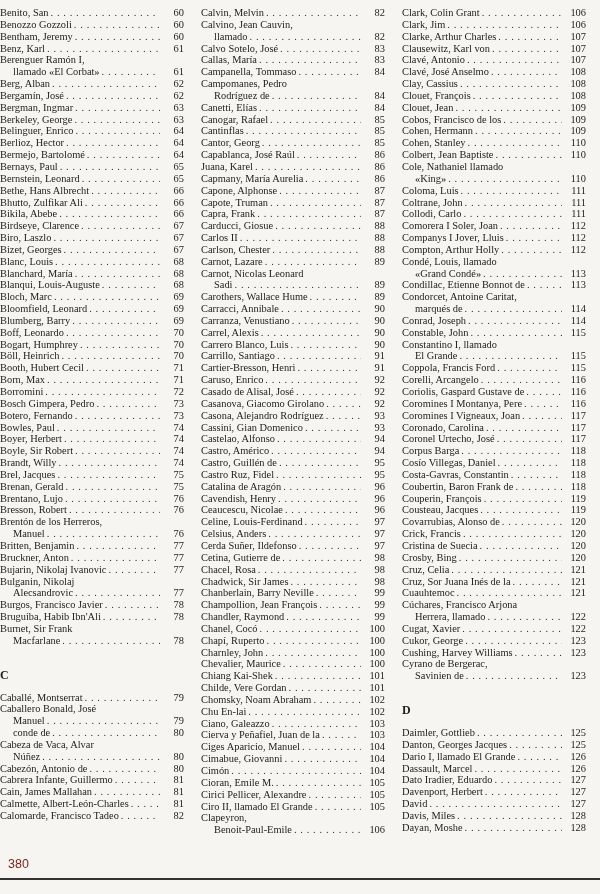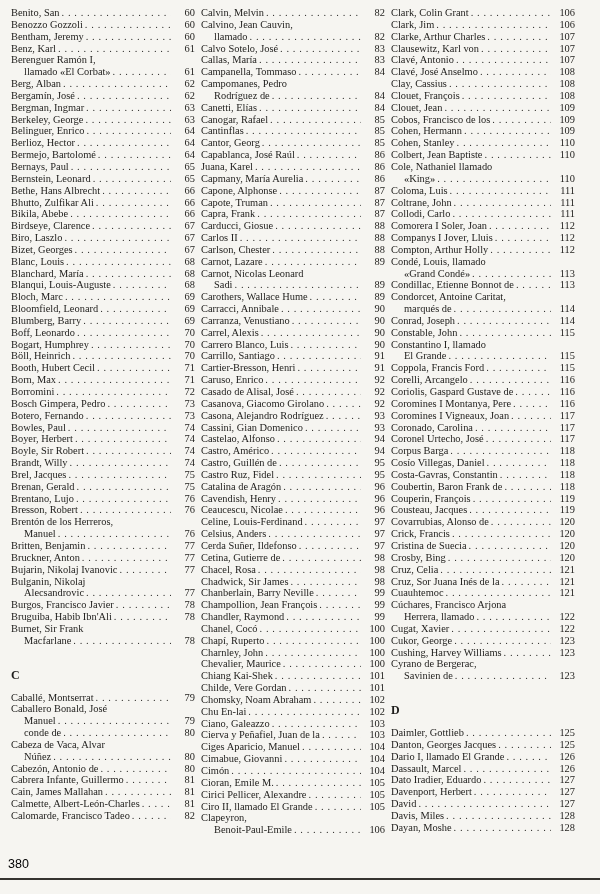--- a/index.html
+++ b/index.html
@@ -6,22 +6,22 @@
   body{
     width:600px;height:894px;
     background:#f6f5f1;
     font-family:"Liberation Serif","DejaVu Serif",serif;
     color:#1e1d1b;
     overflow:hidden;
   }
   .page{position:relative;width:600px;height:894px;}
   .columns{
     display:flex;
-    padding:7px 4px 0 11px;
-    gap:6px;
+    padding:7px 4px 0 0;
+    gap:17px;
   }
   .col{flex:0 0 184px;width:184px;min-width:0;}
   .entry{margin:0;}
   .line{
     display:flex;
     align-items:baseline;
     font-size:10.4px;
     line-height:11.85px;
     white-space:nowrap;
     overflow:hidden;
@@ -48,21 +48,21 @@
     font-weight:bold;
     font-size:12px;
     line-height:12px;
     margin:22px 0 11px 0;
   }
   .page-num{
     position:absolute;
     left:8px;top:857px;
     font-family:"Liberation Sans","DejaVu Sans",sans-serif;
     font-size:12.5px;
-    color:#000000;
+    color:#7f1d1d;
   }
   .bottom-rule{
     position:absolute;
     left:0;top:878px;
     width:600px;height:2px;
     background:#35332f;
   }
   
   .edge-fade{
     position:absolute;

